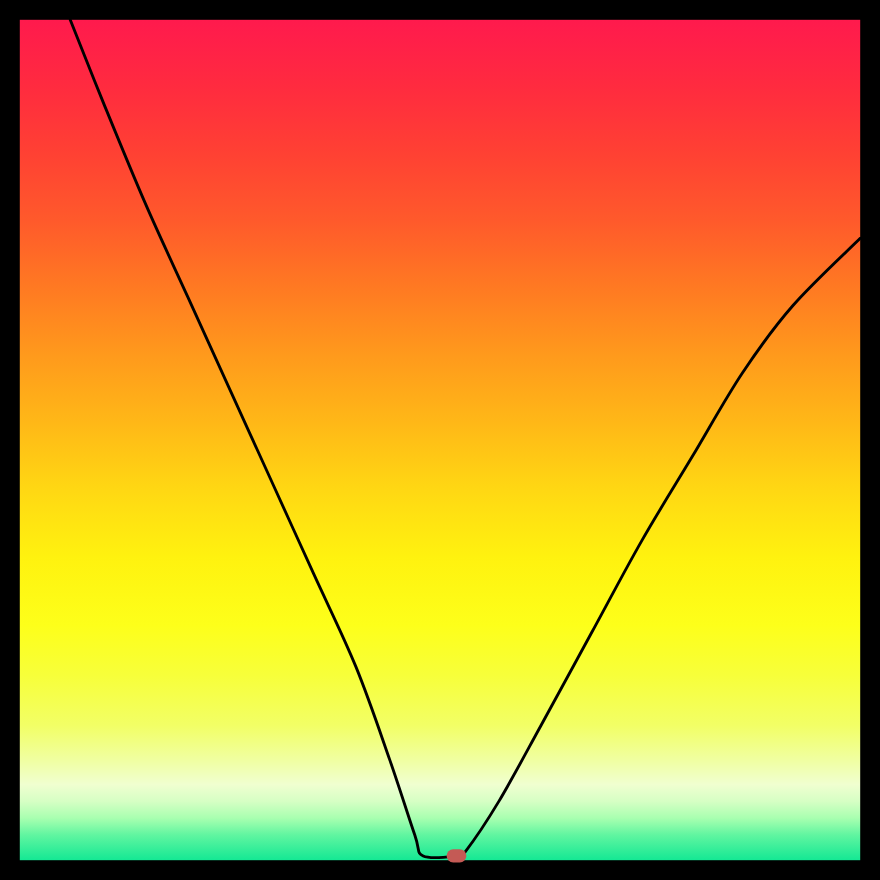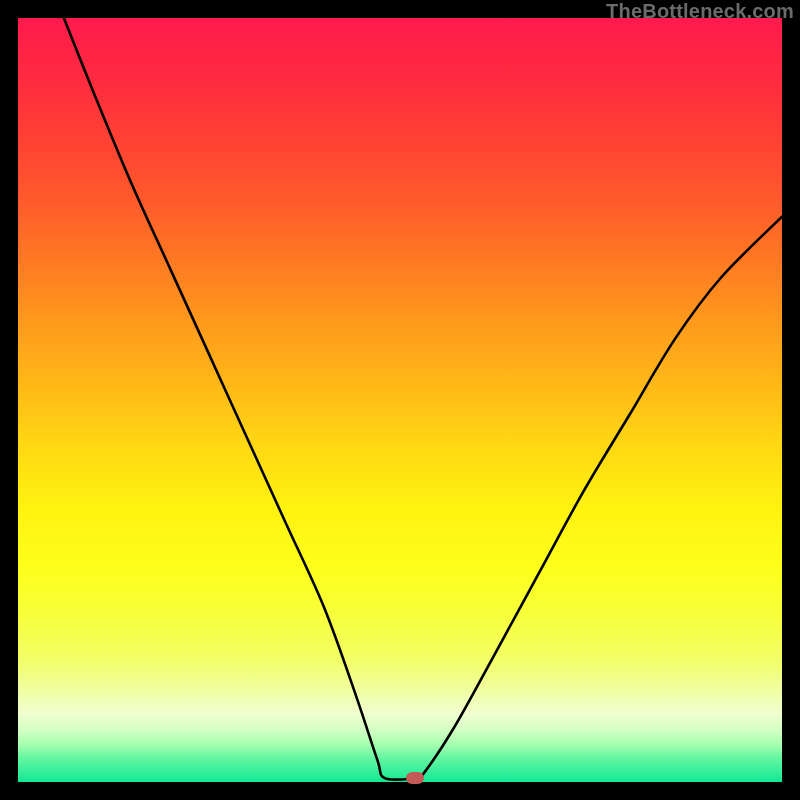--- a/index.html
+++ b/index.html
@@ -72,14 +72,13 @@
 </head>
 <body>
 
 <div class="chart-container">
   <div class="plot-area">
     <svg class="curve" viewBox="0 0 764 764" preserveAspectRatio="none">
       <path id="curve-path" fill="none" stroke="#000000" stroke-width="2.6" stroke-linecap="round" stroke-linejoin="round" d="M 45.84 0.00 C 50.93 12.73, 64.94 48.39, 76.40 76.40 C 87.86 104.41, 101.87 138.79, 114.60 168.08 C 127.33 197.37, 140.07 224.11, 152.80 252.12 C 165.53 280.13, 178.27 308.15, 191.00 336.16 C 203.73 364.17, 216.47 392.19, 229.20 420.20 C 241.93 448.21, 254.67 476.23, 267.40 504.24 C 280.13 532.25, 294.14 560.27, 305.60 588.28 C 317.06 616.29, 327.25 646.85, 336.16 672.32 C 345.07 697.79, 353.99 726.44, 359.08 741.08 C 364.17 755.72, 360.35 757.00, 366.72 760.18 C 373.09 763.36, 390.91 760.82, 397.28 760.18 C 403.65 759.54, 398.55 764.64, 404.92 756.36 C 411.29 748.08, 424.02 729.62, 435.48 710.52 C 446.94 691.42, 459.67 667.23, 473.68 641.76 C 487.69 616.29, 504.24 585.73, 519.52 557.72 C 534.80 529.71, 550.08 500.42, 565.36 473.68 C 580.64 446.94, 595.92 422.75, 611.20 397.28 C 626.48 371.81, 641.76 343.80, 657.04 320.88 C 672.32 297.96, 685.05 280.13, 702.88 259.76 C 720.71 239.39, 753.81 208.83, 764.00 198.64"></path>
     </svg>
     <div class="marker" id="marker" style="left: 388.28px; top: 754.18px; background: rgb(196, 90, 85);"></div>
   </div>
-  <div class="watermark">TheBottleneck.com</div>
 </div>
 
 </body></html>

